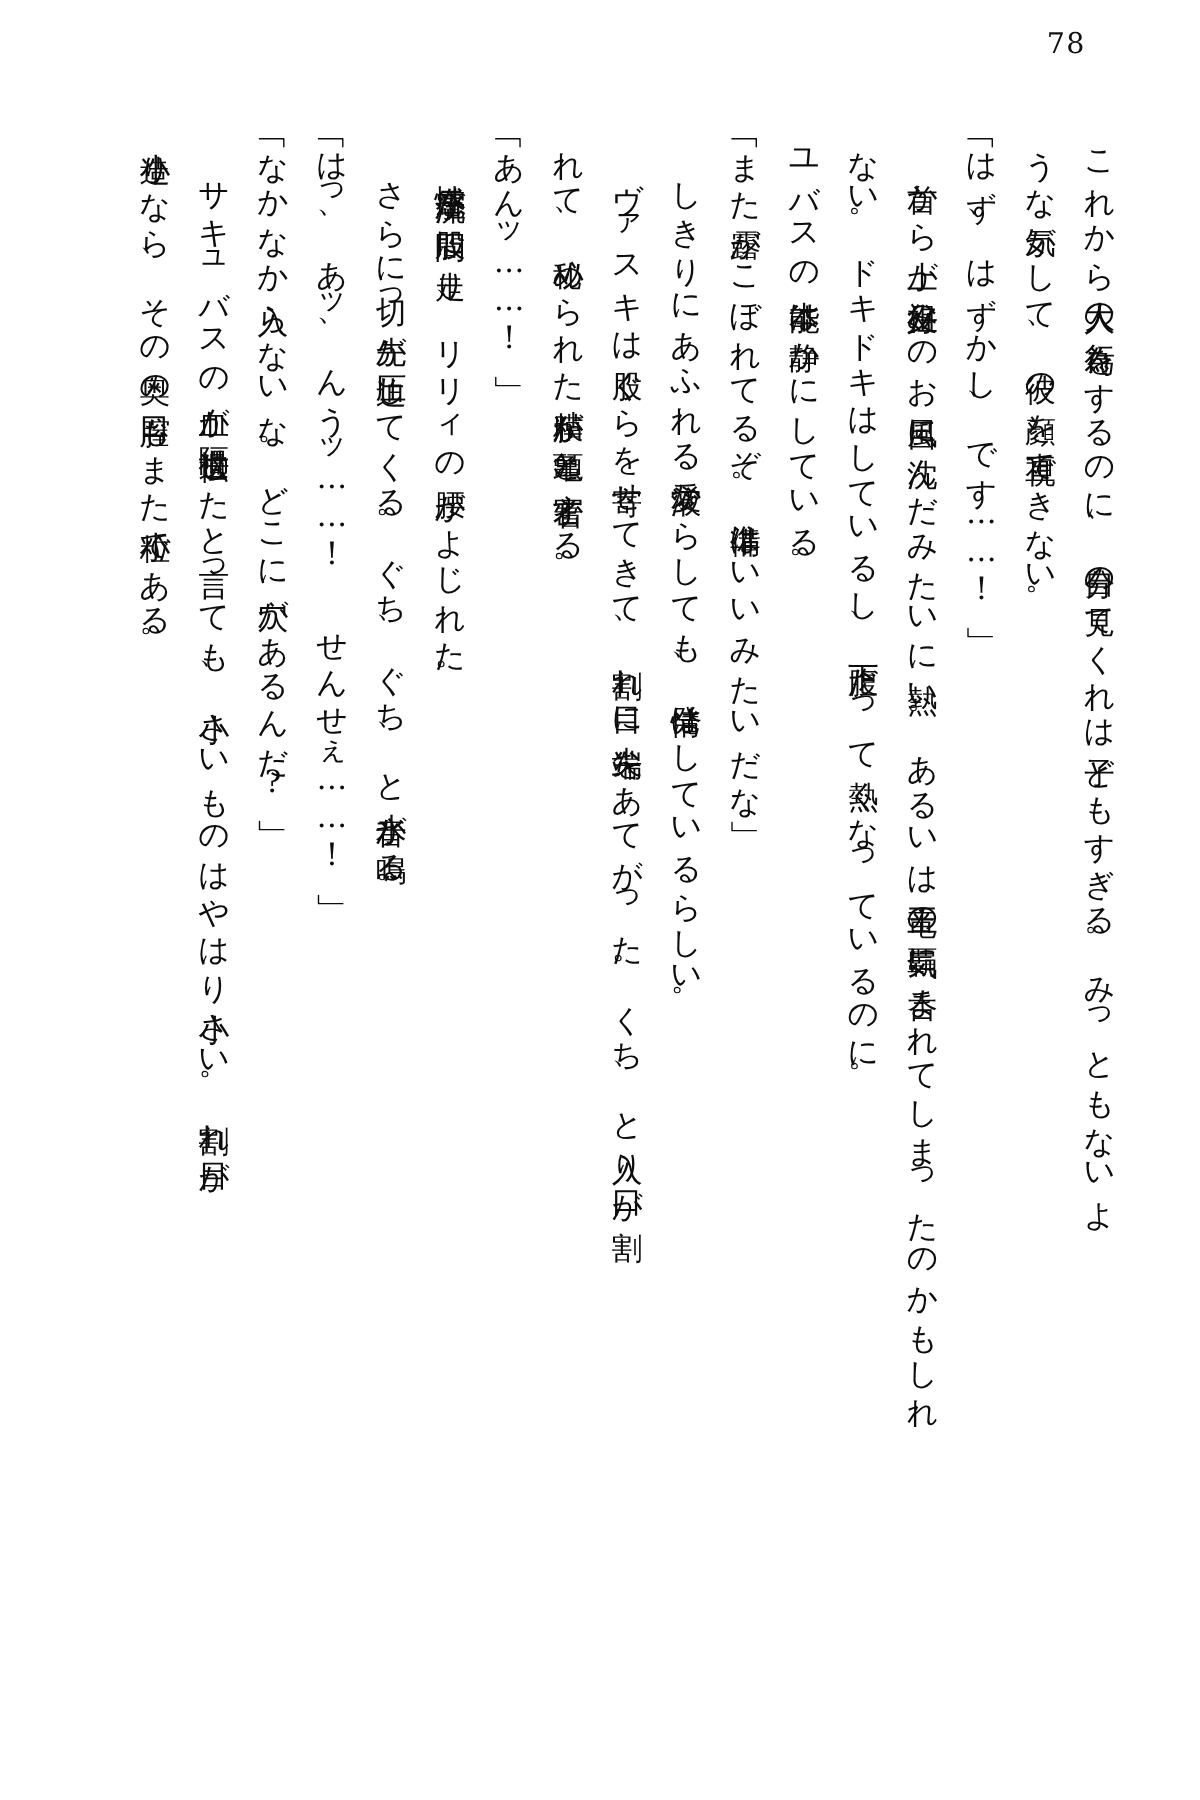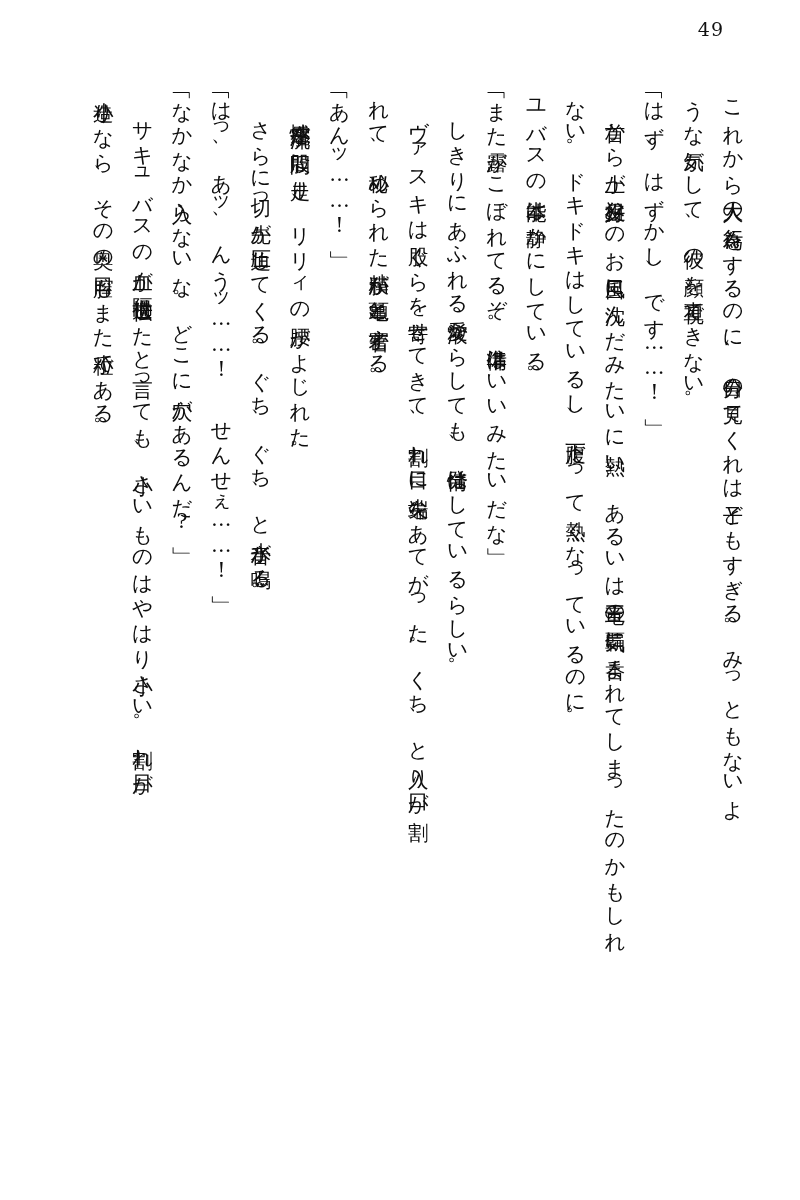--- a/index.html
+++ b/index.html
@@ -47,21 +47,21 @@
   }
   .para.indent {
     text-indent: 1em;
   }
 </style>
 </head>
 <body>
 
 <div class="page">
 
-  <div class="page-number">49</div>
+  <div class="page-number">78</div>
 
   <div class="body-text">
     <p class="para">これから大人の行為をするのに、自分の見てくれは子どもすぎる。みっともないよ</p>
     <p class="para">うな気がして、彼の顔を直視できない。</p>
     <p class="para">「はず、はずかし、です……!」</p>
     <p class="para indent">首から上が祖父好みのお風呂に沈んだみたいに熱い。あるいは竜王の覇気に呑まれてしまったのかもしれ</p>
     <p class="para">ない。ドキドキはしているし、下腹だって熱くなっているのに。</p>
     <p class="para">ユバスの本能は静かにしている。</p>
     <p class="para">「また露がこぼれてるぞ。準備はいいみたいだな」</p>
     <p class="para indent">しきりにあふれる愛液からしても、発情はしているらしい。</p>

